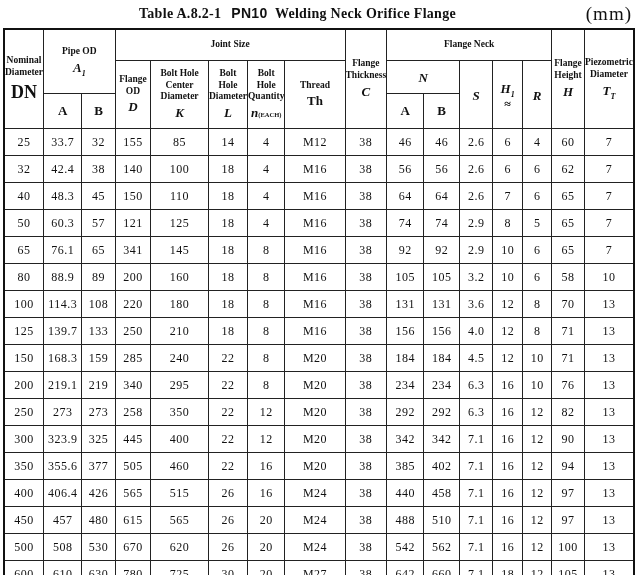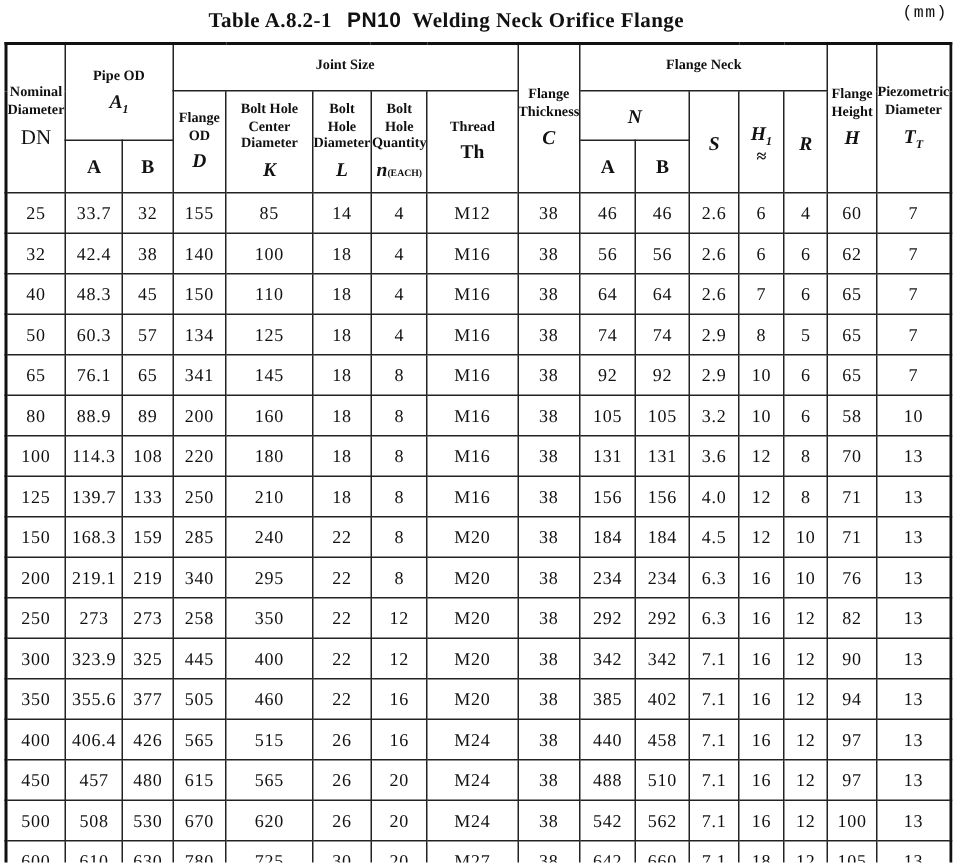--- a/index.html
+++ b/index.html
@@ -7,36 +7,36 @@
     width:635px; height:575px; position:relative;
     background:#ffffff; color:#111;
     font-family:"Liberation Serif","DejaVu Serif",serif;
     overflow:hidden;
   }
   .titlebar { position:absolute; top:2px; left:0; width:635px; height:24px; }
   .title { position:absolute; left:0; right:40px; top:3px; text-align:center;
            font-weight:bold; font-size:14px; letter-spacing:0.3px; white-space:nowrap; }
   .title .sans { font-family:"Liberation Sans","DejaVu Sans",sans-serif;margin-top:48px; }
   .title .gap { display:inline-block; width:10px; }
-  .unit { position:absolute; right:3px; top:1px; font-size:11px; letter-spacing:1px;font-family:Liberation Mono, monospace; }
+  .unit { position:absolute; right:3px; top:1px; font-size:19px; letter-spacing:1px; }
 
   table.spec {
     position:absolute; top:28px; left:3px;
     border-collapse:collapse; table-layout:fixed;
     border:2px solid #111;
   }
   th, td {
     border:1px solid #222; padding:0; margin:0;
     text-align:center; vertical-align:middle;
     font-weight:normal; overflow:hidden;
   }
   thead th { font-weight:bold; }
   .sm  { font-size:9.5px; line-height:1.25; font-weight:bold; }
   .sym { font-size:13px; font-weight:bold; margin-top:2px; }
-  .sym14 { font-size:14px; font-weight:normal; margin-top:4px; }
+  .sym14 { font-size:18px; font-weight:bold; margin-top:4px; }
   .it  { font-style:italic; }
   sub  { font-size:8px; }
   .tiny { font-size:6.5px; letter-spacing:0; }
   .approx { font-size:12px; font-weight:bold; line-height:1; }
   tbody td { font-size:12px; height:26px; letter-spacing:0.5px; }
   tr.hr1 th { height:30px; }
   tr.hr2 th { height:32px; }
   tr.hr3 th { height:34px; font-size:13px; }
 </style>
 </head>
@@ -200,21 +200,21 @@
         <td>2.6</td>
         <td>7</td>
         <td>6</td>
         <td>65</td>
         <td>7</td>
       </tr>
       <tr>
         <td>50</td>
         <td>60.3</td>
         <td>57</td>
-        <td>134</td>
+        <td>121</td>
         <td>125</td>
         <td>18</td>
         <td>4</td>
         <td>M16</td>
         <td>38</td>
         <td>74</td>
         <td>74</td>
         <td>2.9</td>
         <td>8</td>
         <td>5</td>

